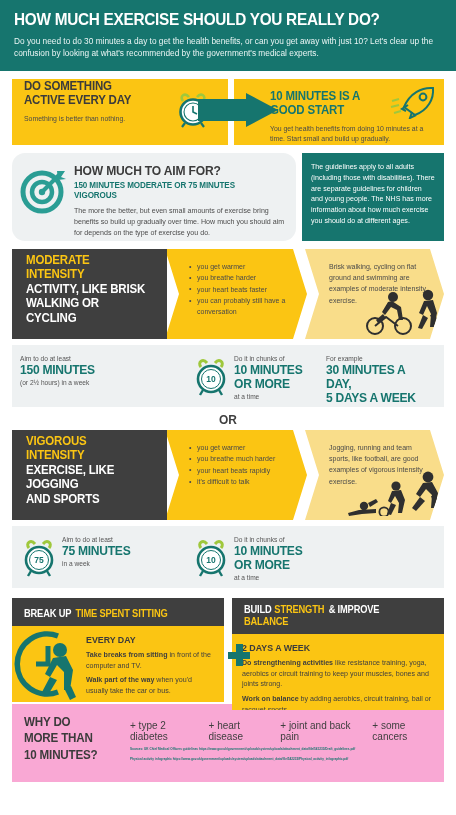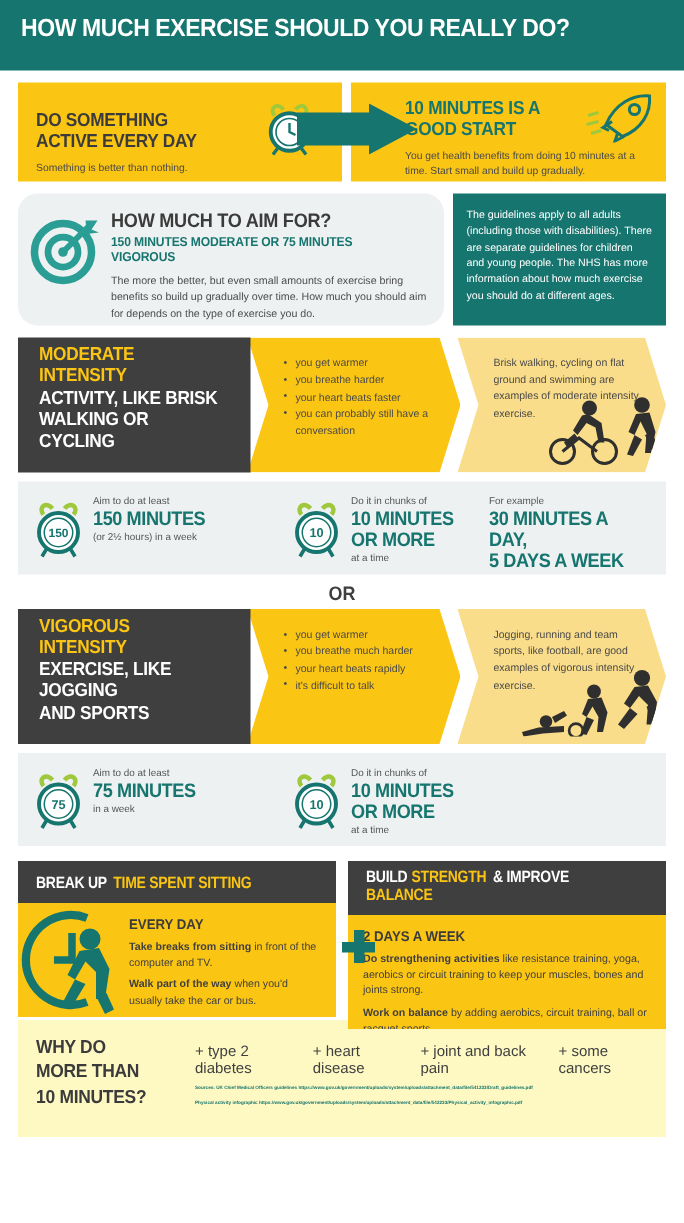--- a/index.html
+++ b/index.html
@@ -19,21 +19,21 @@
     color:#fff; font-size:16.5px; font-weight:bold; letter-spacing:-0.3px;
     font-family:"Liberation Sans", sans-serif;
     transform:scaleX(0.93); transform-origin:left center;
     margin-bottom:6px;
   }
   .header p { color:#eaf5f4; font-size:8.3px; line-height:1.45; max-width:420px; }
 
   
   .row1 { margin:8px 12px 0 12px; display:flex; gap:6px; position:relative; height:66px;}
   .ybox { background:#fbc513; position:relative; overflow:hidden; }
-  .ybox.left { width:216px; padding:18px 10px 8px 12px; }
+  .ybox.left { width:216px; padding:0 10px 8px 12px; }
   .ybox.right { flex:1; padding:10px 10px 8px 36px; }
   .ybox h2 {
     font-size:12.5px; font-weight:bold; color:#3b3b3b; line-height:1.12;
     transform:scaleX(0.92); transform-origin:left center; letter-spacing:-0.2px;
   }
   .ybox.right h2 { color:#16756e; }
   .ybox p { font-size:6.9px; color:#4a4a4a; line-height:1.42; margin-top:7px; }
   .bigarrow {
     position:absolute; left:186px; top:14px; width:80px; height:34px; z-index:5;
   }
@@ -106,37 +106,38 @@
   .p-body p { font-size:7.1px; color:#3f3f3f; line-height:1.5; margin-bottom:4px; }
   .p-body p b { font-weight:bold; }
   .p1-body { padding-left:74px; }
   .walkclock { position:absolute; left:2px; top:2px; }
   .plus { position:absolute; left:216px; top:46px; width:22px; height:22px; z-index:8;}
   .plus:before, .plus:after { content:""; position:absolute; background:#16756e; }
   .plus:before { left:8px; top:0; width:7px; height:22px; }
   .plus:after { left:0; top:8px; width:22px; height:7px; }
 
   
-  .why { margin:10px 12px 0 12px; background:#fef9c3; display:flex; padding:10px 10px 8px 12px; height:78px;justify-content:center;}
+  .why { margin:10px 12px 0 12px; background:#f9a8d4; display:flex; padding:10px 10px 8px 12px; height:78px;justify-content:center;}
   .why h3 { font-size:12.5px; font-weight:bold; color:#3b3b3b; line-height:1.3; width:100px;
             flex:0 0 100px; transform:scaleX(0.93); transform-origin:left center; letter-spacing:-0.2px;}
   .why-body { flex:1; padding-left:6px;}
   .why-body p { font-size:7.2px; color:#4a4a4a; line-height:1.62; }
   .why-list { margin-top:6px; display:flex; gap:12px; }
   .why-list span { font-size:10px; color:#3f3f3f; }
   .src { margin-top:5px; font-size:3.1px; color:#16756e; line-height:1.5; font-weight:bold;
          word-break:break-all; }
 </style>
 </head>
 <body>
 
 <div class="page">
 
   <div class="header">
     <h1>HOW MUCH EXERCISE SHOULD YOU REALLY DO?</h1>
+    <p>Do you need to do 30 minutes a day to get the health benefits, or can you get away with just 10? Let's clear up the confusion by looking at what's recommended by the government's medical experts.</p>
   </div>
 
   <div class="row1">
 
     <div class="ybox left">
       <h2>
         <span>DO SOMETHING</span><br>
         <span>ACTIVE EVERY DAY</span>
       </h2>
       <p>Something is better than nothing.</p>
@@ -236,30 +237,20 @@
             <path d="M65 28 L60 41 L64 42 L70 31 Z"></path>
             <path d="M72 28 L78 41 L82 39 L77 27 Z"></path>
           </g>
         </svg>
       </span>
     </div>
   </div>
 
   <div class="stats">
     <div class="stat s1">
-      <span class="ico">
-        <svg width="38" height="40" viewBox="0 0 38 40">
-          <path d="M9 10 C5 5,11 1,15 6" fill="none" stroke="#9fc83c" stroke-width="3"></path>
-          <path d="M29 10 C33 5,27 1,23 6" fill="none" stroke="#9fc83c" stroke-width="3"></path>
-          <circle cx="19" cy="22" r="13" fill="#fff" stroke="#16756e" stroke-width="2.6"></circle>
-          <circle cx="19" cy="22" r="9.5" fill="none" stroke="#16756e" stroke-width="1"></circle>
-          <text x="19" y="25" font-size="8" font-weight="bold" fill="#16756e" text-anchor="middle" font-family="Liberation Sans, sans-serif">150</text>
-          <path d="M11 33 L8 38 M27 33 L30 38" stroke="#16756e" stroke-width="2.4"></path>
-        </svg>
-      </span>
       <span>
         <span class="lbl" style="display: block;">Aim to do at least</span>
         <span class="big" style="display: block;">150 MINUTES</span>
         <span class="sub" style="display: block;">(or 2½ hours) in a week</span>
       </span>
     </div>
     <div class="stat s2">
       <span class="ico">
         <svg width="38" height="40" viewBox="0 0 38 40">
           <path d="M9 10 C5 5,11 1,15 6" fill="none" stroke="#9fc83c" stroke-width="3"></path>

